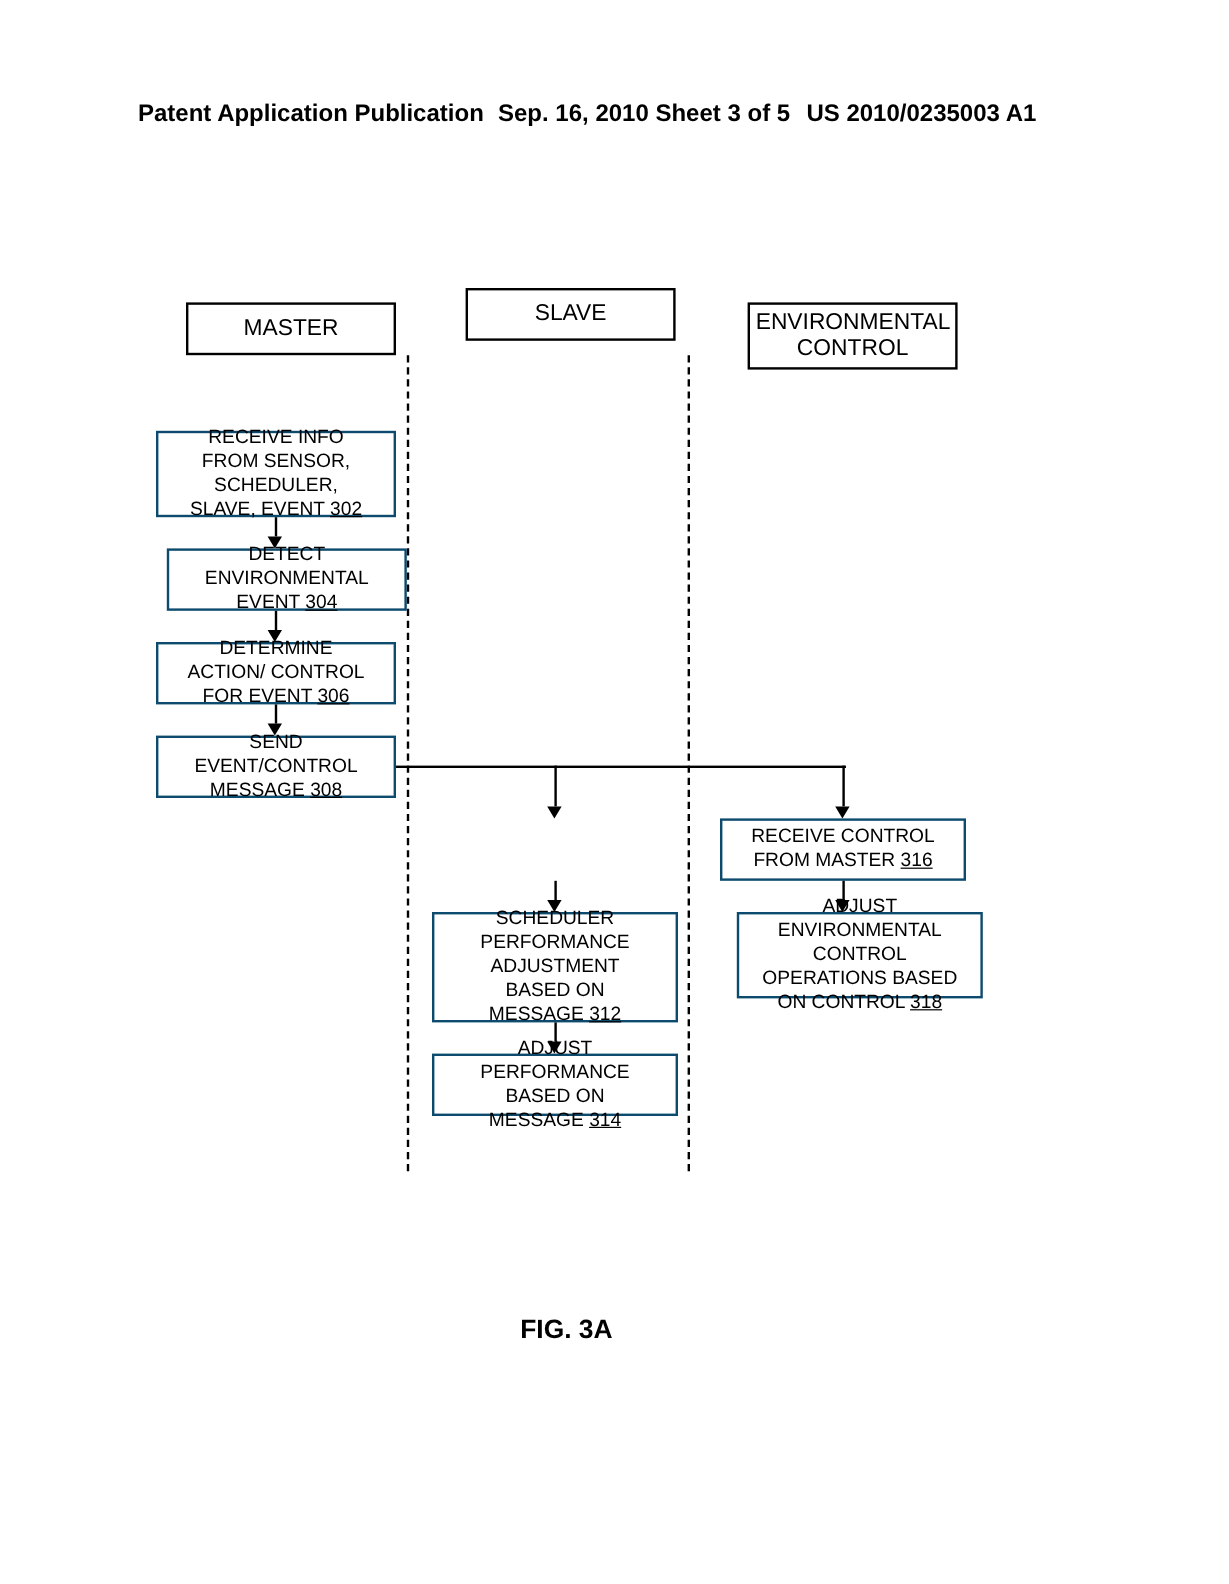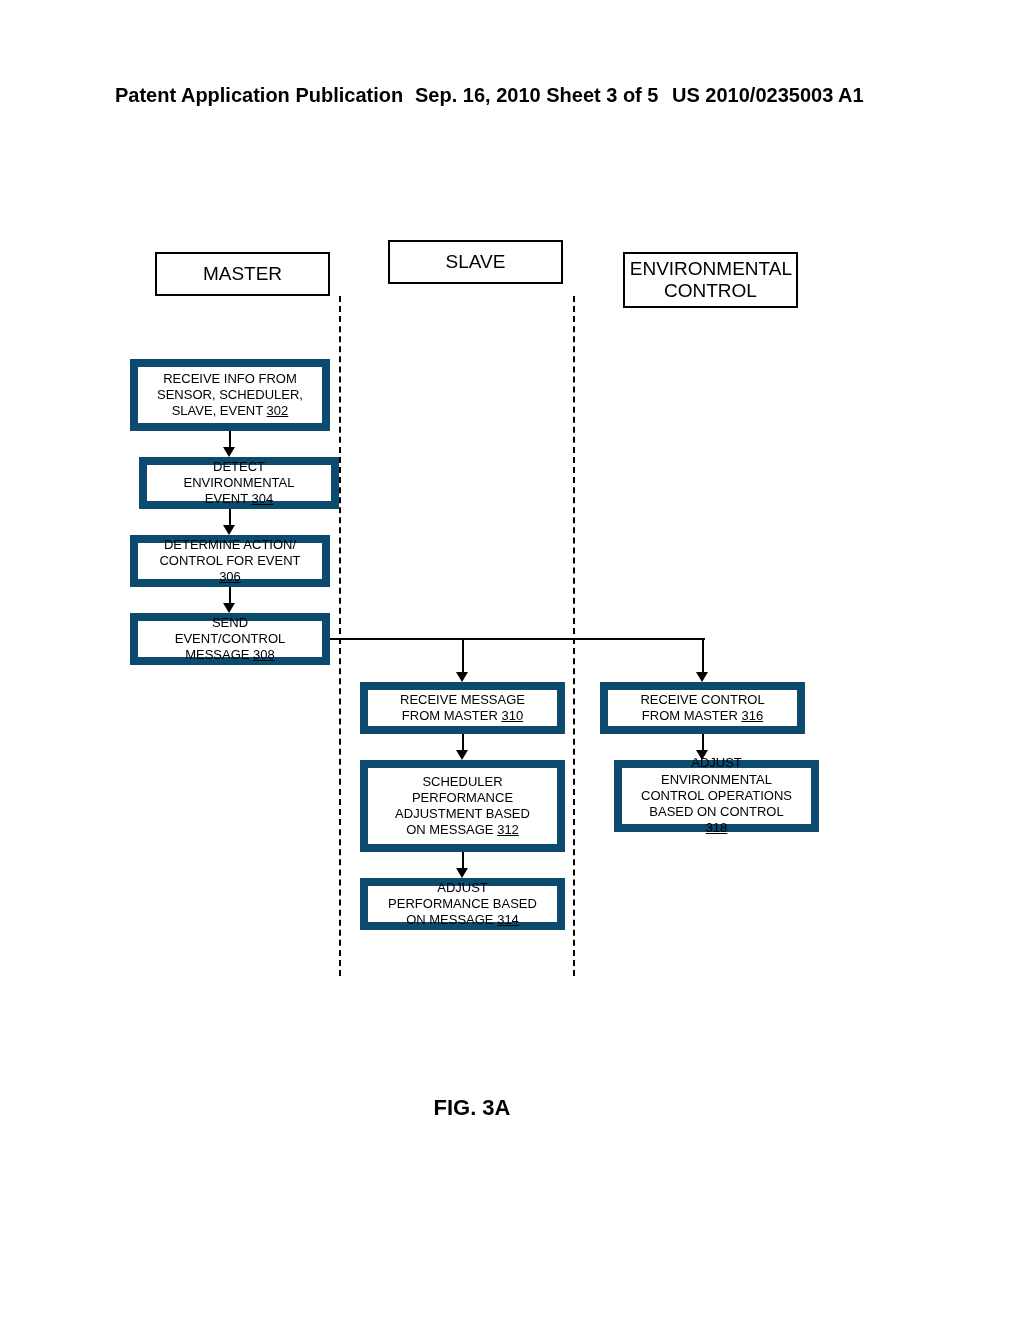--- a/index.html
+++ b/index.html
@@ -44,23 +44,23 @@
   .vlane {
     position: absolute;
     width: 0;
     border-left: 2px dashed #000;
   }
   .vlane1 { left: 339px; top: 296px; height: 680px; }
   .vlane2 { left: 573px; top: 296px; height: 680px; }
 
   .box {
     position: absolute;
-    border: 8px solid #0c4a6e;
+    border: 2px solid #0c4a6e;
     text-align: center;
-    font-size: 13px;
+    font-size: 16px;
     padding: 6px 18px;
     box-sizing: border-box;
     line-height: 1.25;
     display: flex;
     align-items: center;
     justify-content: center;
   }
   .ref { text-decoration: underline; }
 
   .figcap {
@@ -123,23 +123,20 @@
 
   <div class="vline" style="left:229px; top:431px; height:16px;"></div>
   <div class="ahead-down" style="left:223px; top:447px;"></div>
 
   <div class="vline" style="left:229px; top:509px; height:16px;"></div>
   <div class="ahead-down" style="left:223px; top:525px;"></div>
 
   <div class="vline" style="left:229px; top:587px; height:16px;"></div>
   <div class="ahead-down" style="left:223px; top:603px;"></div>
 
-  <div class="box" style="left:360px; top:682px; width:205px; height:52px;">
-    <span><span>RECEIVE MESSAGE FROM MASTER </span><span class="ref">310</span></span>
-  </div>
   <div class="box" style="left:360px; top:760px; width:205px; height:92px;">
     <span><span>SCHEDULER PERFORMANCE ADJUSTMENT BASED ON MESSAGE </span><span class="ref">312</span></span>
   </div>
   <div class="box" style="left:360px; top:878px; width:205px; height:52px;">
     <span><span>ADJUST PERFORMANCE BASED ON MESSAGE </span><span class="ref">314</span></span>
   </div>
 
   <div class="vline" style="left:462px; top:734px; height:16px;"></div>
   <div class="ahead-down" style="left:456px; top:750px;"></div>
 

